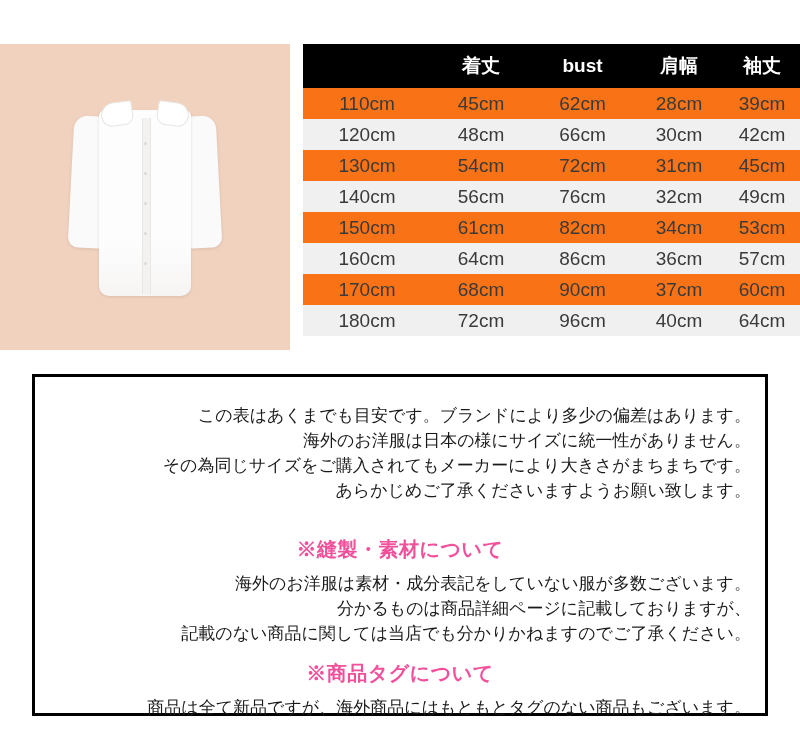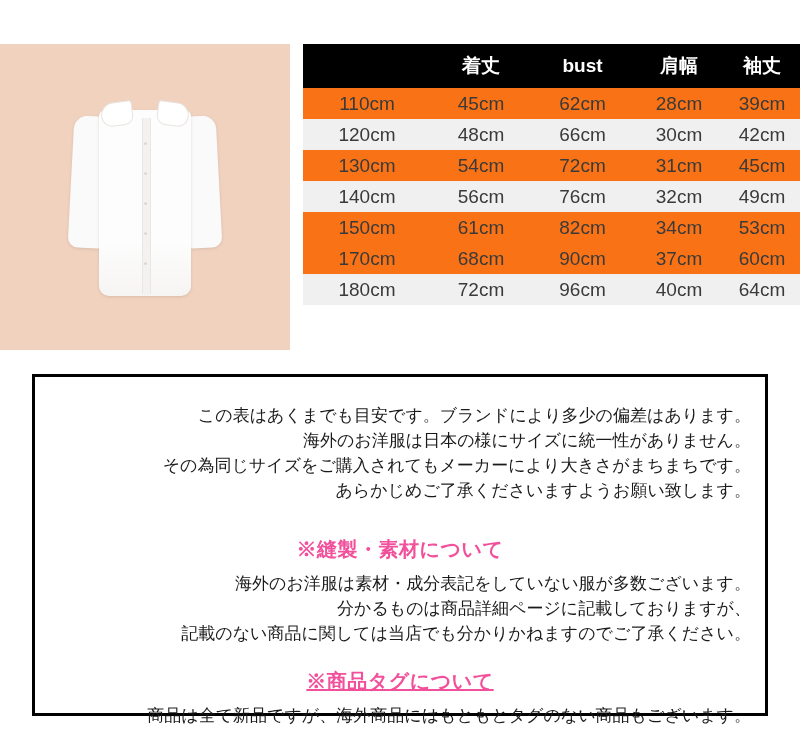--- a/index.html
+++ b/index.html
@@ -174,21 +174,21 @@
   }
   .note-heading {
     text-align: center;
     color: #f2509b;
     font-size: 20px;
     font-weight: bold;
     margin: 0 0 8px 0;
     letter-spacing: 0.5px;
   }
   .note-heading.second { margin-top: 33px; }
-  .note-heading.third  { margin-top: 22px; text-decoration: underline; }
+  .note-heading.third  { margin-top: 14px; }
   .note-body {
     text-align: right;
     color: #1a1a1a;
     font-size: 17px;
     line-height: 25px;
     margin: 0;
     padding: 0 14px;
   }
   .note-body div { white-space: nowrap; }
 </style>
@@ -262,20 +262,27 @@
           <td>32cm</td>
           <td>49cm</td>
         </tr>
         <tr class="odd">
           <td>150cm</td>
           <td>61cm</td>
           <td>82cm</td>
           <td>34cm</td>
           <td>53cm</td>
         </tr>
+        <tr class="even">
+          <td>160cm</td>
+          <td>64cm</td>
+          <td>86cm</td>
+          <td>36cm</td>
+          <td>57cm</td>
+        </tr>
         <tr class="odd">
           <td>170cm</td>
           <td>68cm</td>
           <td>90cm</td>
           <td>37cm</td>
           <td>60cm</td>
         </tr>
         <tr class="even">
           <td>180cm</td>
           <td>72cm</td>

